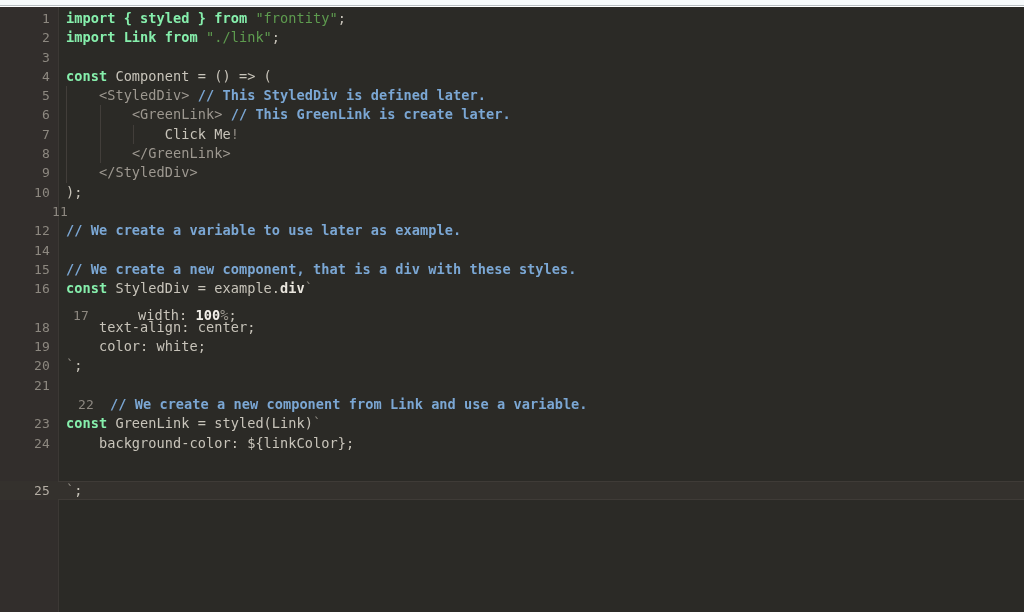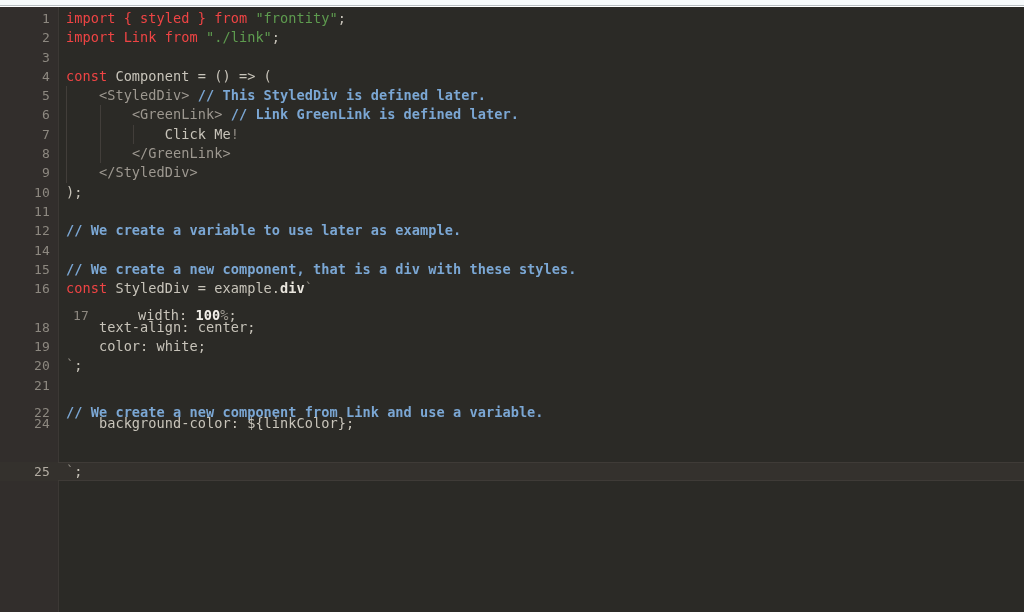--- a/index.html
+++ b/index.html
@@ -80,21 +80,21 @@
   }
 
   
   .guide {
     position:absolute; top:0; width:1px; height:19.3px;
     background:#423e3a;
   }
 
   
   .t-def     { color:#c8c4ba; }                 
-  .t-kw      { color:#ef4444; }                 
+  .t-kw      { color:#86efac;font-weight:bold; }                 
   .t-str     { color:#5e9c4f; }                 
   .t-comment { color:#7ba7d4; font-weight:bold; } 
   .t-tag     { color:#9d9890; }                 
   .t-num     { color:#f2efe9; font-weight:bold; } 
   .t-unit    { color:#9d9890; }                 
   .t-prop    { color:#c8c4ba; }                 
   .t-bold    { color:#e9e5dd; font-weight:bold; } 
   .t-punct   { color:#8f8a82; }                 
 </style>
 </head>
@@ -107,34 +107,35 @@
   <div class="editor">
     <div class="left-rail"></div>
     <div class="gutter-bg"></div>
     <div class="gutter-divider"></div>
     <div class="lines" id="lines">
         <div class="line" style="top: 0px;"><span class="ln">1</span><span class="code"><span class="t-kw">import { styled } from </span><span class="t-str">"frontity"</span><span class="t-def">;</span></span></div>
         <div class="line" style="top: 0px;"><span class="ln">2</span><span class="code"><span class="t-kw">import Link from </span><span class="t-str">"./link"</span><span class="t-def">;</span></span></div>
         <div class="line" style="top: 0px;"><span class="ln">3</span><span class="code"></span></div>
         <div class="line" style="top: 0px;"><span class="ln">4</span><span class="code"><span class="t-kw">const</span><span class="t-def"> Component = () =&gt; (</span></span></div>
         <div class="line" style="top: 0px;"><span class="ln">5</span><span class="guide" style="left: 66px;"></span><span class="code"><span class="t-def">    </span><span class="t-tag">&lt;StyledDiv&gt;</span><span class="t-def"> </span><span class="t-comment">// This StyledDiv is defined later.</span></span></div>
-        <div class="line" style="top: 0px;"><span class="ln">6</span><span class="guide" style="left: 66px;"></span><span class="guide" style="left: 99.68px;"></span><span class="code"><span class="t-def">        </span><span class="t-tag">&lt;GreenLink&gt;</span><span class="t-def"> </span><span class="t-comment">// Link GreenLink is defined later.</span></span></div>
+        <div class="line" style="top: 0px;"><span class="ln">6</span><span class="guide" style="left: 66px;"></span><span class="guide" style="left: 99.68px;"></span><span class="code"><span class="t-def">        </span><span class="t-tag">&lt;GreenLink&gt;</span><span class="t-def"> </span><span class="t-comment">// This GreenLink is create later.</span></span></div>
         <div class="line" style="top: 0px;"><span class="ln">7</span><span class="guide" style="left: 66px;"></span><span class="guide" style="left: 99.68px;"></span><span class="guide" style="left: 133.36px;"></span><span class="code"><span class="t-def">            Click Me</span><span class="t-punct">!</span></span></div>
         <div class="line" style="top: 0px;"><span class="ln">8</span><span class="guide" style="left: 66px;"></span><span class="guide" style="left: 99.68px;"></span><span class="code"><span class="t-def">        </span><span class="t-tag">&lt;/GreenLink&gt;</span></span></div>
         <div class="line" style="top: 0px;"><span class="ln">9</span><span class="guide" style="left: 66px;"></span><span class="code"><span class="t-def">    </span><span class="t-tag">&lt;/StyledDiv&gt;</span></span></div>
         <div class="line" style="top: 0px;"><span class="ln">10</span><span class="code"><span class="t-def">);</span></span></div>
-        <div class="line" style="top: 0px;"><span class="ln">11</span><span class="code"></span></div>
+        <div class="line" style="top: 0px; margin-left: 18px;"><span class="ln">11</span><span class="code"></span></div>
         <div class="line" style="top: 0px;"><span class="ln">12</span><span class="code"><span class="t-comment">// We create a variable to use later as example.</span></span></div>
         <div class="line" style="top: 0px; padding-left: 28px;"><span class="ln">14</span><span class="code"></span></div>
         <div class="line" style="top: 0px;"><span class="ln">15</span><span class="code"><span class="t-comment">// We create a new component, that is a div with these styles.</span></span></div>
         <div class="line" style="top: 0px;"><span class="ln">16</span><span class="code"><span class="t-kw">const</span><span class="t-def"> StyledDiv = example.</span><span class="t-bold">div</span><span class="t-punct">`</span></span></div>
         <div class="line" style="top: 8px; margin-left: 39px;"><span class="ln">17</span><span class="code"><span class="t-prop">    width: </span><span class="t-num">100</span><span class="t-unit">%</span><span class="t-def">;</span></span></div>
         <div class="line" style="top: 0px;"><span class="ln">18</span><span class="code"><span class="t-prop">    text-align: center;</span></span></div>
         <div class="line" style="top: 0px;"><span class="ln">19</span><span class="code"><span class="t-prop">    color: white;</span></span></div>
         <div class="line" style="top: 0px;"><span class="ln">20</span><span class="code"><span class="t-punct">`</span><span class="t-def">;</span></span></div>
         <div class="line" style="top: 0px;"><span class="ln">21</span><span class="code"></span></div>
-        <div class="line" style="top: 8px;"><span class="ln">22</span><span class="code"><span class="t-comment">// We create a new component from Link and use a variable.</span></span></div>
+        <div class="line" style="top: 0px; margin-left: 44px;"><span class="ln">22</span><span class="code"><span class="t-comment">// We create a new component from Link and use a variable.</span></span></div>
+        <div class="line" style="top: 0px;"><span class="ln">23</span><span class="code"><span class="t-kw">const</span><span class="t-def"> GreenLink = styled(Link)</span><span class="t-punct">`</span></span></div>
         <div class="line" style="top: 0px;"><span class="ln">24</span><span class="code"><span class="t-prop">    background-color: ${linkColor};</span></span></div>
         <div class="line active" style="top: 0px;"><span class="ln">25</span><span class="code"><span class="t-punct">`</span><span class="t-def">;</span></span></div>
       </div>
   </div>
 
 </div>
 
 </body></html>

